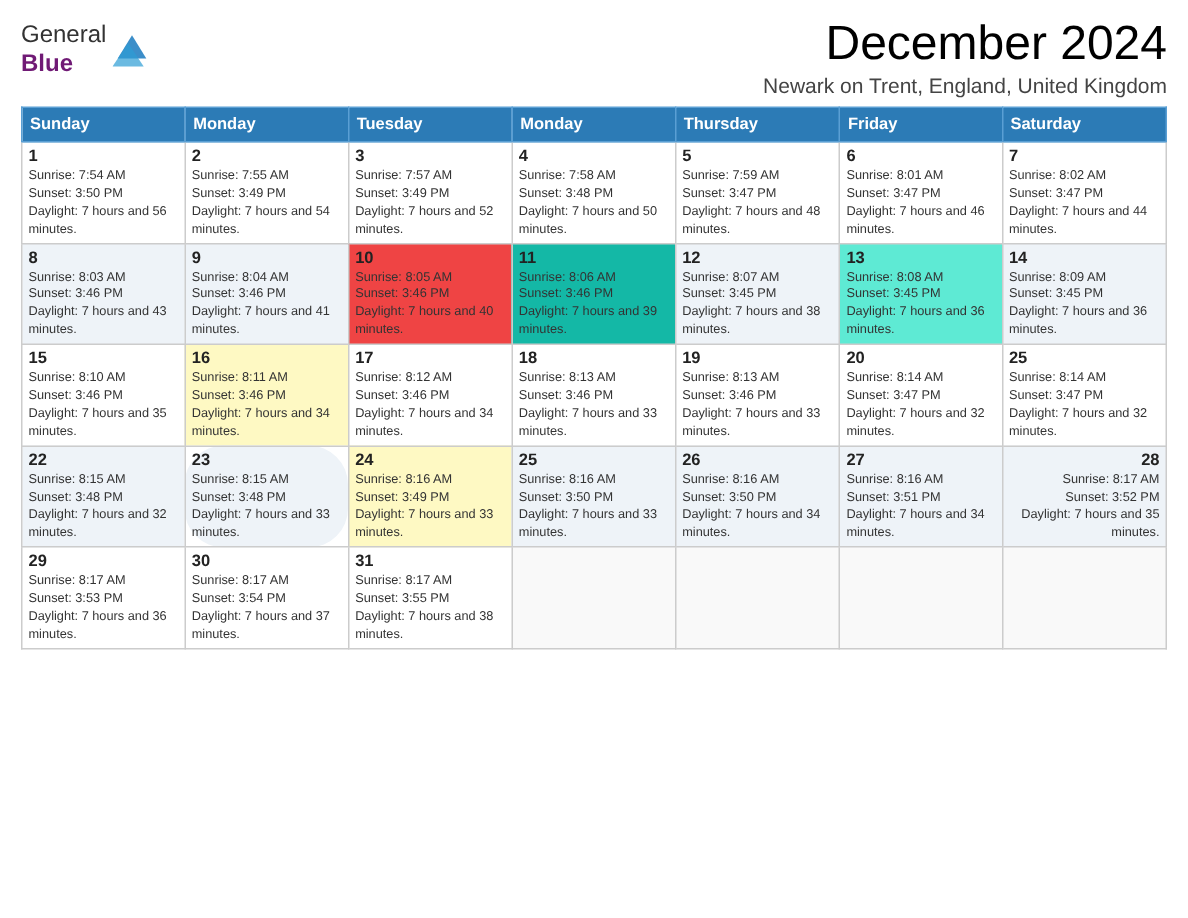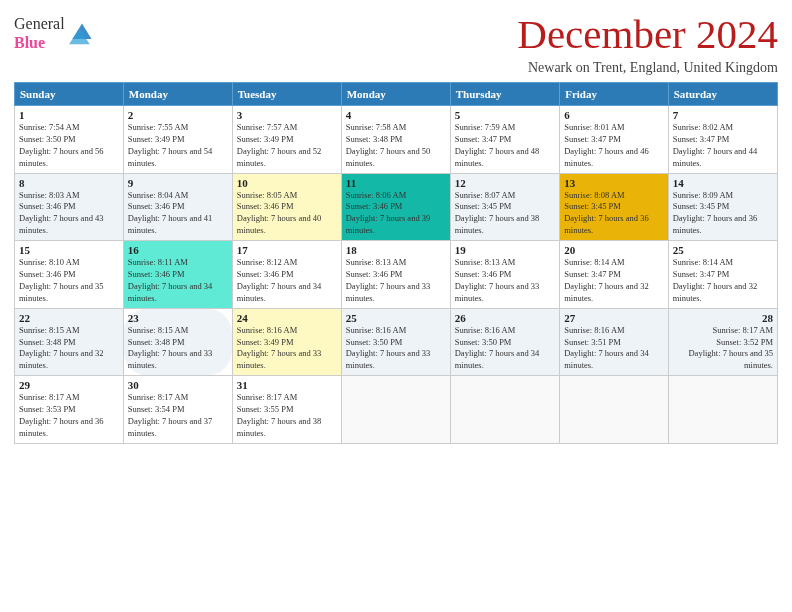--- a/index.html
+++ b/index.html
@@ -7,52 +7,51 @@
       width: 792px;
       height: 612px;
       font-family: Arial, sans-serif;
       background: #fff;
       overflow: hidden;
     }
     .page {
       width: 792px;
       height: 612px;
       padding: 10px 14px 10px 14px;
-      font-family: Liberation Serif, serif;
     }
     .header {
       display: flex;
       justify-content: space-between;
       align-items: flex-start;
       margin-bottom: 6px;
     }
     .logo {
       display: flex;
       align-items: center;
       margin-top: 4px;
     }
     .logo-text {
       font-size: 16px;
       line-height: 1.2;
       color: #333;
     }
     .logo-text .general { display: block; }
-    .logo-text .blue { display: block; color: #ec4899; font-weight: bold; }
+    .logo-text .blue { display: block; color: #701a75; font-weight: bold; }
     .logo-icon {
       width: 26px;
       height: 26px;
       margin-left: 4px;
     }
     .title-area {
       text-align: right;
     }
     .month-title {
-      font-size: 41px;
+      font-size: 32px;
       font-weight: normal;
-      color: #b91c1c;
+      color: #000000;
     }
     .subtitle {
       font-size: 14px;
       color: #444;
       margin-top: 2px;
     }
     .calendar {
       width: 100%;
       border-collapse: collapse;
       font-size: 9.5px;
@@ -162,47 +161,47 @@
         </tr>
         <tr>
           <td style="background-color: rgb(238, 243, 248);">
             <span class="day-num">8</span>
             <div class="day-info">Sunrise: 8:03 AM<br>Sunset: 3:46 PM<br>Daylight: 7 hours and 43 minutes.</div>
           </td>
           <td style="background-color: rgb(238, 243, 248);">
             <span class="day-num">9</span>
             <div class="day-info">Sunrise: 8:04 AM<br>Sunset: 3:46 PM<br>Daylight: 7 hours and 41 minutes.</div>
           </td>
-          <td style="background-color: #fef9c3; margin-left: 44px;">
+          <td style="background-color: #ef4444; margin-left: 44px;">
             <span class="day-num">10</span>
             <div class="day-info">Sunrise: 8:05 AM<br>Sunset: 3:46 PM<br>Daylight: 7 hours and 40 minutes.</div>
           </td>
           <td style="background-color: #14b8a6;">
             <span class="day-num">11</span>
             <div class="day-info">Sunrise: 8:06 AM<br>Sunset: 3:46 PM<br>Daylight: 7 hours and 39 minutes.</div>
           </td>
           <td style="background-color: rgb(238, 243, 248); margin-left: 28px;">
             <span class="day-num">12</span>
             <div class="day-info">Sunrise: 8:07 AM<br>Sunset: 3:45 PM<br>Daylight: 7 hours and 38 minutes.</div>
           </td>
-          <td style="background-color: #eab308;">
+          <td style="background-color: #5eead4;">
             <span class="day-num">13</span>
             <div class="day-info">Sunrise: 8:08 AM<br>Sunset: 3:45 PM<br>Daylight: 7 hours and 36 minutes.</div>
           </td>
           <td style="background-color: rgb(238, 243, 248);">
             <span class="day-num">14</span>
             <div class="day-info">Sunrise: 8:09 AM<br>Sunset: 3:45 PM<br>Daylight: 7 hours and 36 minutes.</div>
           </td>
         </tr>
         <tr>
           <td style="background-color: rgb(255, 255, 255);">
             <span class="day-num">15</span>
             <div class="day-info">Sunrise: 8:10 AM<br>Sunset: 3:46 PM<br>Daylight: 7 hours and 35 minutes.</div>
           </td>
-          <td style="background-color: #5eead4;">
+          <td style="background-color: #fef9c3;">
             <span class="day-num">16</span>
             <div class="day-info">Sunrise: 8:11 AM<br>Sunset: 3:46 PM<br>Daylight: 7 hours and 34 minutes.</div>
           </td>
           <td style="background-color: rgb(255, 255, 255);">
             <span class="day-num">17</span>
             <div class="day-info">Sunrise: 8:12 AM<br>Sunset: 3:46 PM<br>Daylight: 7 hours and 34 minutes.</div>
           </td>
           <td style="background-color: rgb(255, 255, 255);">
             <span class="day-num">18</span>
             <div class="day-info">Sunrise: 8:13 AM<br>Sunset: 3:46 PM<br>Daylight: 7 hours and 33 minutes.</div>

